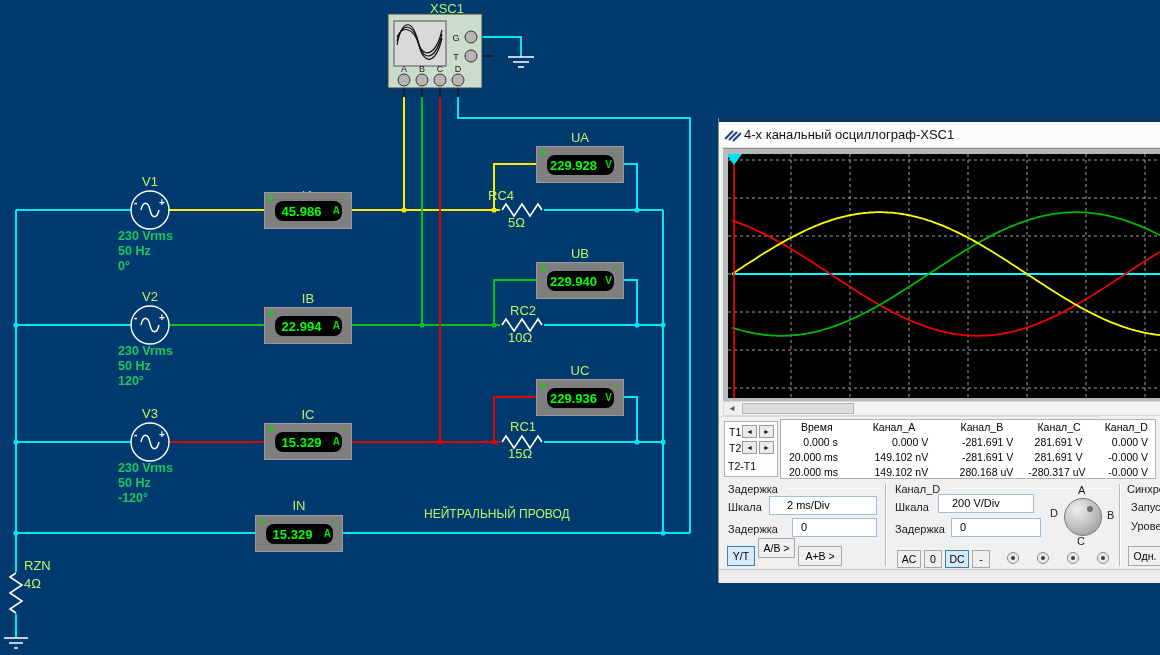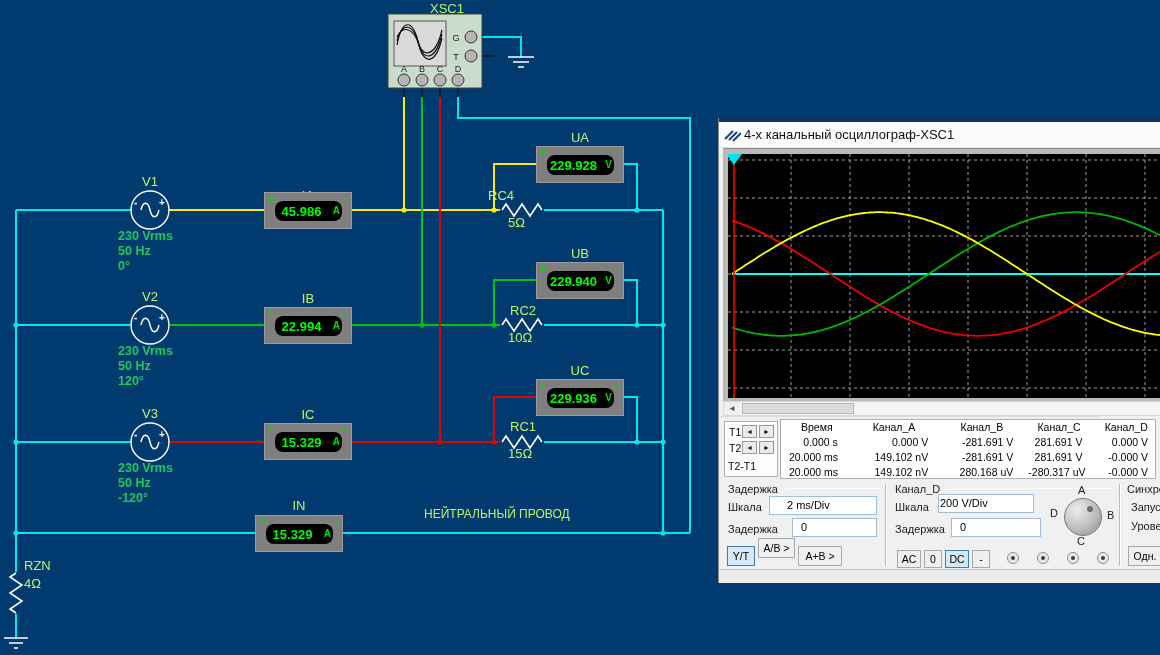--- a/index.html
+++ b/index.html
@@ -357,21 +357,21 @@
       <div class="inp" style="left:73px;top:36px;width:85px;height:19px;padding-left:8px">0</div>
       <div class="btn sel" style="left:8px;top:64px;width:28px;height:20px;line-height:18px">Y/T</div>
       <div class="btn" style="left:39px;top:56px;width:37px;height:20px;line-height:18px">A/B &gt;</div>
       <div class="btn" style="left:79px;top:64px;width:44px;height:20px;line-height:18px">A+B &gt;</div>
 
       <div class="vsep" style="left:166px"></div>
 
       <span class="gtitle" style="left:176px;top:1px">Канал_D</span>
       <div class="etch" style="left:232px;top:6px;width:163px"></div>
       <span class="flabel" style="left:176px;top:19px">Шкала</span>
-      <div class="inp" style="left:219px;top:12px;width:96px;height:19px;padding-left:1px">200 V/Div</div>
+      <div class="inp" style="left:219px;top:12px;width:96px;height:19px;padding-left:13px">200 V/Div</div>
       <span class="flabel" style="left:176px;top:41px">Задержка</span>
       <div class="inp" style="left:232px;top:36px;width:90px;height:19px;padding-left:8px">0</div>
       <div class="btn" style="left:178px;top:68px;width:24px;height:18px;line-height:16px">AC</div>
       <div class="btn" style="left:205px;top:68px;width:18px;height:18px;line-height:16px">0</div>
       <div class="btn sel" style="left:226px;top:68px;width:24px;height:18px;line-height:16px">DC</div>
       <div class="btn" style="left:253px;top:68px;width:18px;height:18px;line-height:16px">-</div>
       <div class="radio" style="left:288px">
           <div class="dot"></div>
         </div>
       <div class="radio" style="left:318px">

